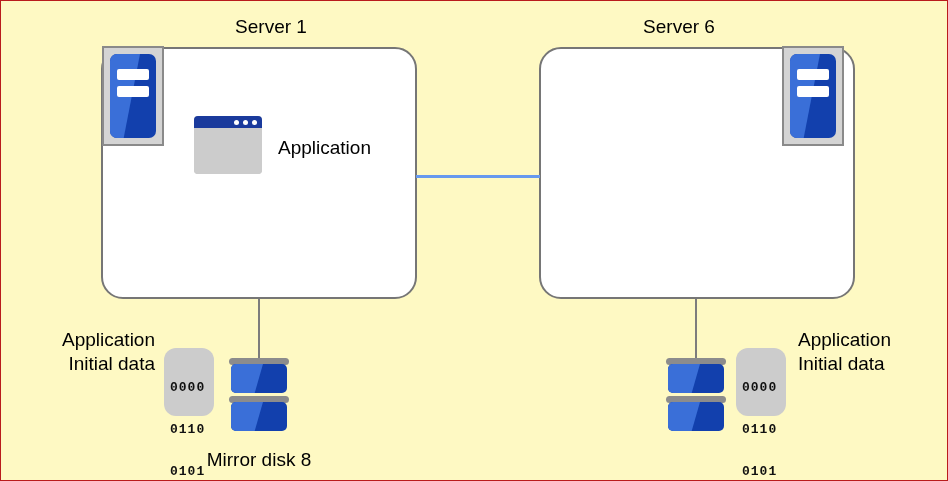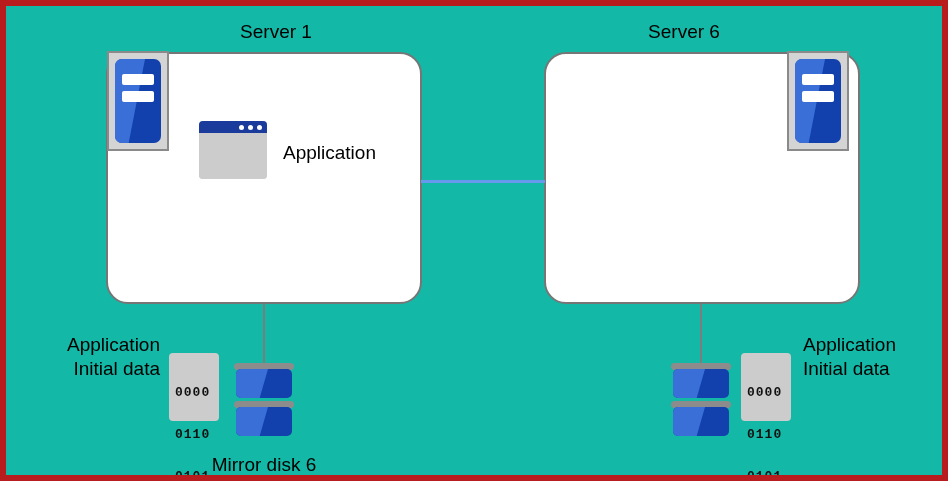--- a/index.html
+++ b/index.html
@@ -4,22 +4,22 @@
 <style>
   html, body {
     margin: 0;
     padding: 0;
     background: #ffffff;
   }
   #canvas {
     position: relative;
     width: 948px;
     height: 481px;
-    background: #14b8a6;
-    border: 6px solid #b91c1c;
+    background: #fef9c3;
+    border: 1px solid #b91c1c;
     box-sizing: border-box;
     font-family: "Liberation Sans", sans-serif;
     overflow: hidden;
   }
 
   
   .label {
     position: absolute;
     color: #000000;
     font-size: 19px;
@@ -137,21 +137,21 @@
     background: #3a6fd8;
     transform: skewX(-16deg);
     transform-origin: top left;
   }
 
   
   .data-card {
     position: absolute;
     box-sizing: border-box;
     background: #cccccc;
-    border-radius: 4px;
+    border-radius: 12px;
     padding: 5px 6px;
     font-family: "Liberation Mono", monospace;
     font-size: 13px;
     font-weight: bold;
     line-height: 14px;
     color: #111111;
     letter-spacing: 1px;
     white-space: pre;
   }
 
@@ -219,21 +219,21 @@
   <div class="label right" style="left:22px; top:327px; width:132px;">Application</div>
   <div class="label right" style="left:22px; top:351px; width:132px;">Initial data</div>
 
   <div class="data-card" style="left:163px; top:347px; width:50px; height:68px;">
     <div>0000</div>
     <div>0110</div>
     <div>0101</div>
     
   </div>
 
-  <div class="label center" style="left:168px; top:447px; width:180px;">Mirror disk 6</div>
+  <div class="label center" style="left:168px; top:447px; width:180px;">Mirror disk 8</div>
 
   <div class="vline" style="left:694px; top:298px; width:2px; height:60px;"></div>
 
   <div class="disk" style="left:665px; top:357px; width:60px; height:80px;">
     <div class="cap" style="top:0px;"></div>
     <div class="block" style="top:6px;"></div>
     <div class="cap" style="top:38px;"></div>
     <div class="block" style="top:44px;"></div>
   </div>
 

